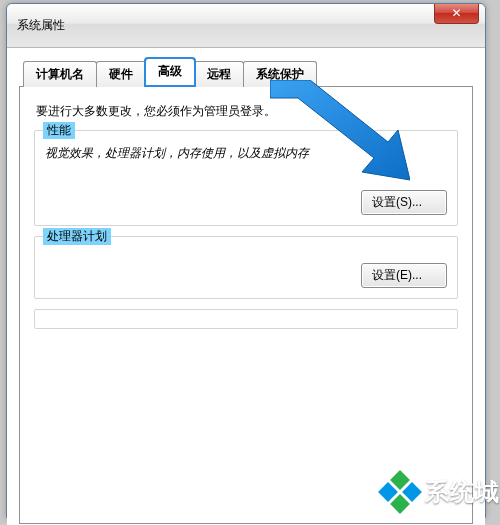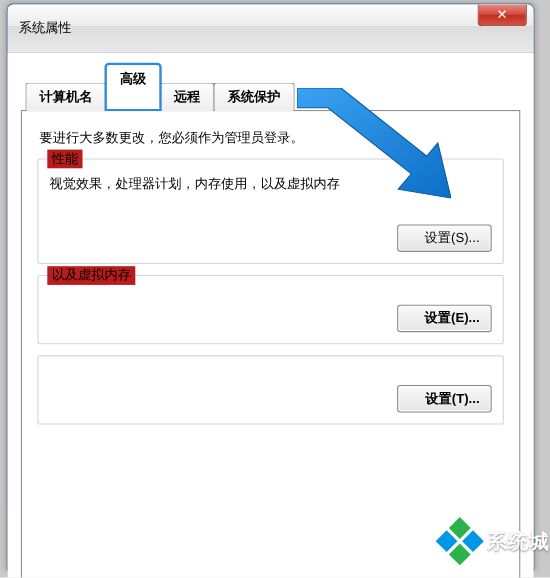--- a/index.html
+++ b/index.html
@@ -69,21 +69,21 @@
     background: linear-gradient(#fefefe,#ededed);
     margin-right: -1px;
     border-radius: 3px 3px 0 0;
     color:#000;
     position: relative;
     top: 1px;
   }
   .tab.active {
     background: #fff;
     top: 0;
-    padding-bottom: 20px;
+    padding-bottom: 6px;
     z-index: 3;
     outline: 2px solid #2a8be0;
     outline-offset: -1px;
   }
   .tabpage {
     border: 1px solid #919191;
     position: relative;
     top: 0;
     height: 438px;
     padding: 16px 12px 12px 12px;
@@ -94,34 +94,34 @@
     border: 1px solid #d5d5d5;
     border-radius: 2px;
     margin: 6px 2px 10px 2px;
     padding: 8px 10px 10px 10px;
     position: relative;
   }
   .groupbox .legend {
     position: absolute;
     top: -9px;
     left: 8px;
-    background: #b91c1c;
+    background: #7dd3fc;
     padding: 0 4px;
   }
-  .groupbox .desc { margin: 6px 0 0 0; }
+  .groupbox .desc { margin: 6px 0 0 0; font-style: italic; }
   .btn-row { text-align: right; margin-top: 28px; }
-  .btn-row.tight { margin-top: 8px; font-weight: bold; }
+  .btn-row.tight { margin-top: 8px; }
   .btn {
     display: inline-block;
     min-width: 86px;
     padding: 3px 10px;
     border: 1px solid #8a8a8a;
     border-radius: 3px;
     background: linear-gradient(#fafafa,#e4e4e4);
-    text-align: right;
+    text-align: left;
     box-shadow: inset 0 0 0 1px #fff;
   }
   .dlgbtns {
     text-align: right;
     margin-top: 10px;
     padding-right: 4px;
   }
   .dlgbtns .btn { min-width: 78px; margin-left: 8px; }
   
   .arrow-wrap {
@@ -148,66 +148,64 @@
     position: absolute;
     width: 14px; height: 14px;
     transform: rotate(45deg);
   }
   .wm-diamond .d1 { background:#2bb24b; left:12px; top:0; }
   .wm-diamond .d2 { background:#0097e6; left:24px; top:12px; }
   .wm-diamond .d3 { background:#2bb24b; left:12px; top:24px; }
   .wm-diamond .d4 { background:#0097e6; left:0;  top:12px; }
   .wm-text {
     color: #fff;
-    font-size: 18px;
+    font-size: 24px;
     font-weight: 700;
     text-shadow: 0 1px 2px rgba(0,0,0,.45);
     letter-spacing: 1px;
   }
 </style>
 </head>
 <body>
 
 <div class="window">
   <div class="titlebar">
     <span class="title-text">系统属性</span>
     <div class="close-btn">✕</div>
   </div>
 
   <div class="body">
 
     <div class="tabstrip">
       <div class="tab">计算机名</div>
+      <div class="tab">硬件</div>
       <div class="tab active">高级</div>
       <div class="tab">远程</div>
       <div class="tab">系统保护</div>
     </div>
 
     <div class="tabpage">
       <div class="intro">要进行大多数更改，您必须作为管理员登录。</div>
 
       <div class="groupbox">
         <span class="legend">性能</span>
         <div class="desc">视觉效果，处理器计划，内存使用，以及虚拟内存</div>
         <div class="btn-row">
           <span class="btn">设置(S)...</span>
         </div>
       </div>
 
       <div class="groupbox">
-        <span class="legend">以及虚拟内存</span>
+        <span class="legend">处理器计划</span>
         <div class="btn-row tight" style="margin-top:18px;">
           <span class="btn">设置(E)...</span>
         </div>
       </div>
 
       <div class="groupbox">
-        <div class="btn-row tight" style="margin-top:18px;">
-          <span class="btn">设置(T)...</span>
-        </div>
       </div>
 
 
     </div>
 
     <div class="dlgbtns">
       <span class="btn">确定</span>
       <span class="btn">取消</span>
     </div>
 

